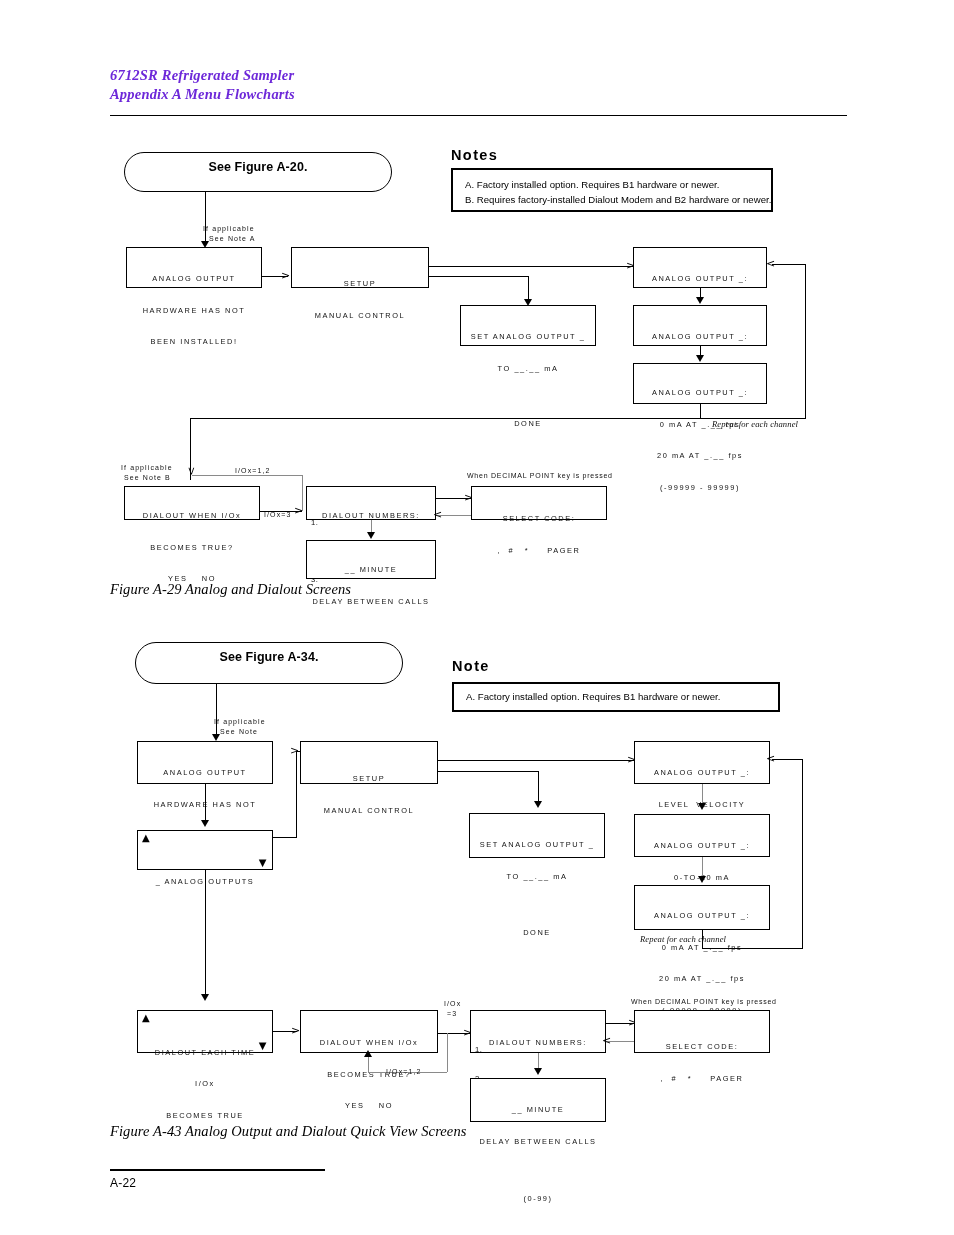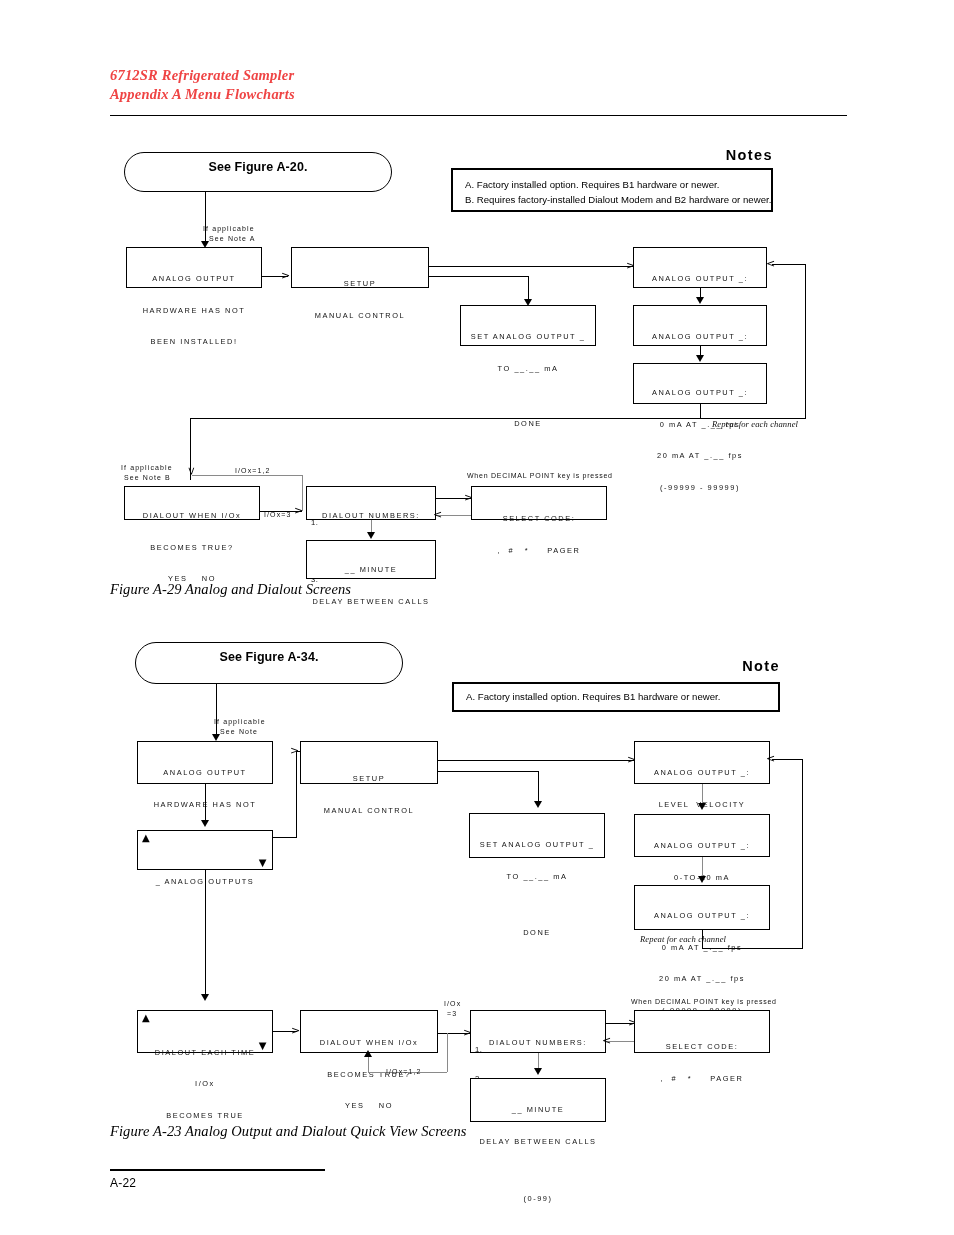--- a/index.html
+++ b/index.html
@@ -17,21 +17,21 @@
 
   
   #doc-header {
     position: absolute; left: 110px; top: 66px; width: 740px;
   }
   #doc-header .hline {
     font-family: "Liberation Serif", serif;
     font-style: italic; font-weight: bold;
     font-size: 14.5px; letter-spacing: .2px;
     line-height: 19px;
-    color: #ef4444;
+    color: #6d28d9;
   }
   #header-rule {
     position: absolute; left: 110px; top: 115px;
     width: 737px; height: 0;
     border-top: 1.3px solid #000;
   }
 
   
   #footer-rule {
     position: absolute; left: 110px; top: 1169px;
@@ -117,21 +117,21 @@
     letter-spacing: .1px;
   }
 
   
   .note-title {
     position: absolute;
     font-family: "Liberation Sans", sans-serif;
     font-weight: bold;
     font-size: 14.5px;
     letter-spacing: 1.4px;
-    text-align: right;
+    text-align: left;
   }
   .note-box {
     position: absolute;
     border: 2px solid #000;
     background: #fff;
     padding: 7px 0 7px 12px;
   }
   .note-box .nline {
     font-family: "Liberation Sans", sans-serif;
     font-size: 9.6px;
@@ -456,16 +456,16 @@
   <div class="ar ar-d" style="left:534px; top:1060px;"></div>
 
   <div class="scr" style="left:470px; top:1070px; width:136px; height:44px; padding-top:5px;">
     <span class="l">__ MINUTE</span>
     <span class="l">DELAY BETWEEN CALLS</span>
     <span class="l" style="height:5px"></span>
     <span class="l">(0-99)</span>
   </div>
 </div>
 
-<div class="fig-caption" style="left:110px; top:1123px;">Figure A-23 Analog Output and Dialout Quick View Screens</div>
+<div class="fig-caption" style="left:110px; top:1123px;">Figure A-43 Analog Output and Dialout Quick View Screens</div>
 
 <div id="footer-rule"></div>
 <div id="page-number">A-22</div>
 
 </body></html>

